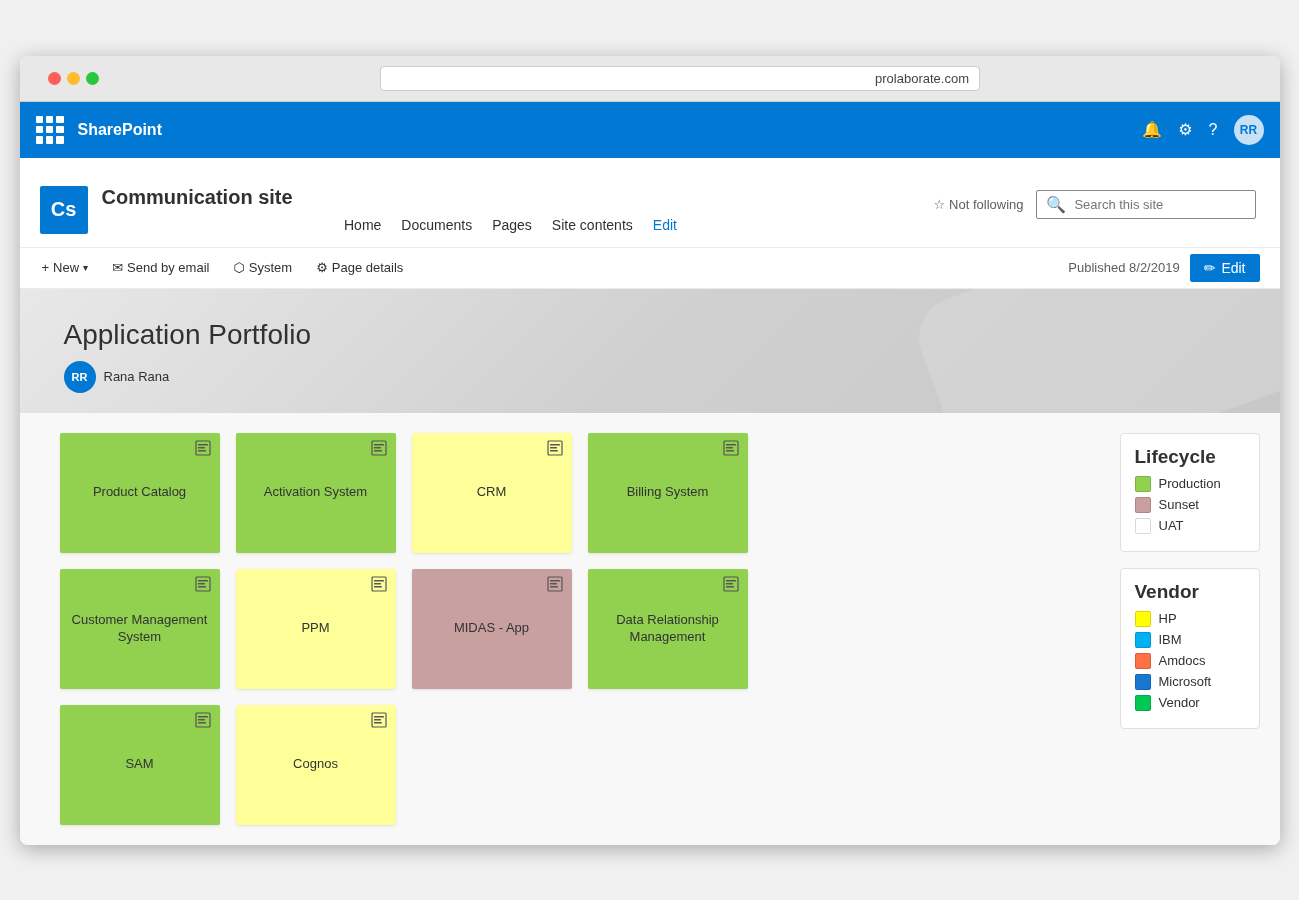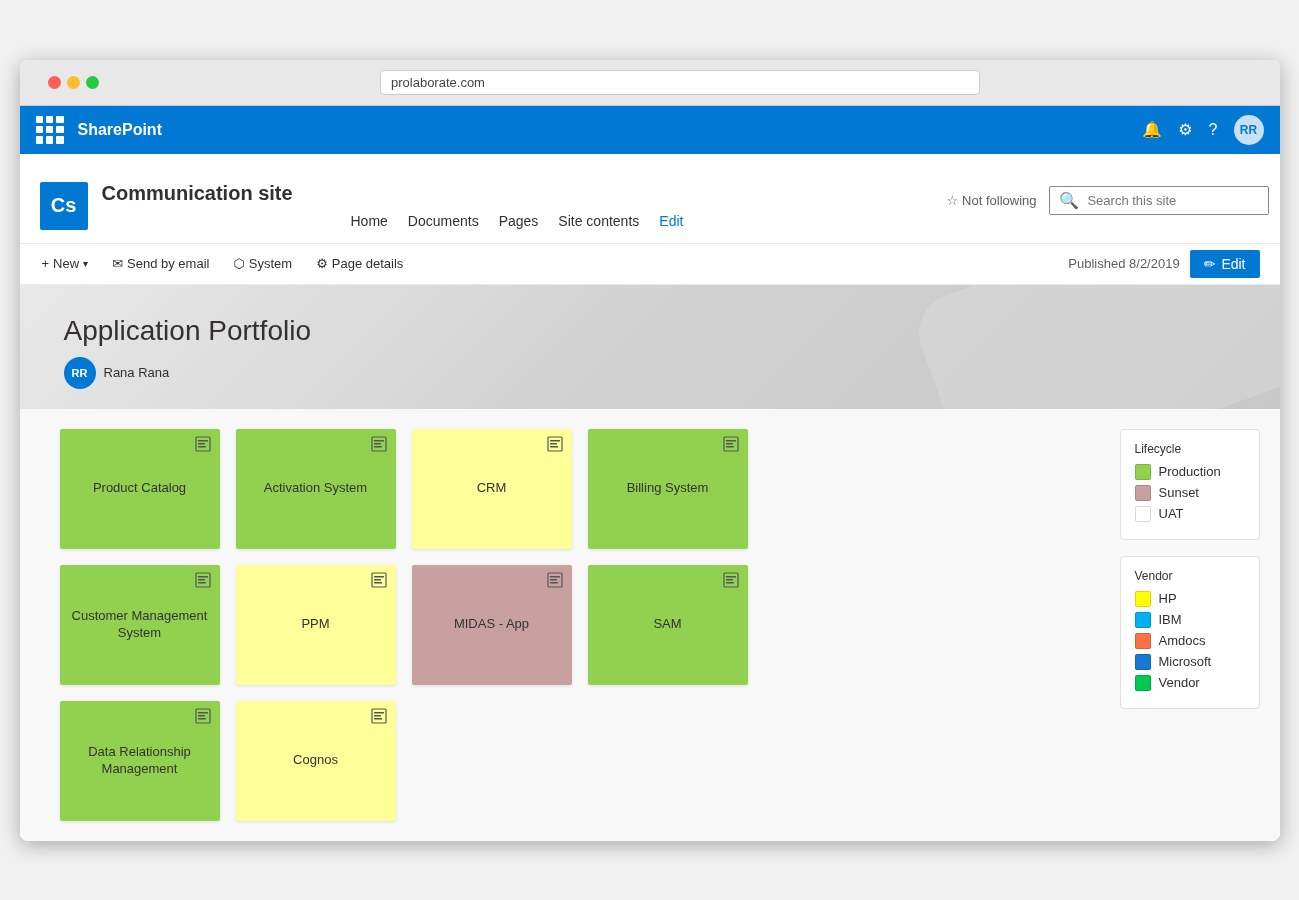--- a/index.html
+++ b/index.html
@@ -14,20 +14,21 @@
     }
 
     
     .browser-bar {
       background: #e8e8e8;
       padding: 10px 28px;
       display: flex;
       align-items: center;
       gap: 10px;
       border-bottom: 1px solid #ccc;
+      text-align: right;
     }
     .browser-dots { display: flex; gap: 6px; }
     .dot { width: 13px; height: 13px; border-radius: 50%; }
     .dot.red { background: #ff5f57; }
     .dot.yellow { background: #ffbd2e; }
     .dot.green { background: #28c840; }
     .address-bar {
       flex: 1;
       background: #fff;
       border: 1px solid #ccc;
@@ -38,21 +39,21 @@
       max-width: 600px;
       margin: 0 auto;
     }
 
     
     .sp-header {
       background: #0078d4;
       display: flex;
       align-items: center;
       padding: 0 16px;
-      height: 48px;
+      height: 56px;
       color: #fff;
     }
     .sp-waffle {
       width: 28px;
       height: 28px;
       display: grid;
       grid-template-columns: repeat(3, 1fr);
       gap: 3px;
       margin-right: 14px;
       cursor: pointer;
@@ -68,21 +69,21 @@
       color: #0078d4;
       display: flex; align-items: center; justify-content: center;
       font-size: 12px; font-weight: 700;
       cursor: pointer;
     }
 
     
     .site-header {
       background: #fff;
       border-bottom: 1px solid #edebe9;
-      padding: 8px 11px 0 20px;
+      padding: 8px 24px 0 20px;
       margin-top: 20px;
     }
     .site-header-top {
       display: flex;
       align-items: flex-start;
       gap: 14px;
       padding-bottom: 8px;
     }
     .site-logo {
       width: 48px; height: 48px;
@@ -238,22 +239,22 @@
     }
 
     .legend-box {
       background: #fff;
       border: 1px solid #e0e0e0;
       border-radius: 4px;
       padding: 12px 14px;
     }
 
     .legend-title {
-      font-size: 12px;
-      font-weight: 400;
+      font-size: 19px;
+      font-weight: 700;
       color: #323130;
       margin-bottom: 8px;
     }
 
     .legend-item {
       display: flex;
       align-items: center;
       gap: 8px;
       margin-bottom: 5px;
       font-size: 13px;
@@ -432,30 +433,30 @@
     </svg></div>
           <div class="app-card-label">MIDAS - App</div>
         </div>
         <div class="app-card green">
           <div class="app-card-icon" style="font-family: monospace;"><svg width="18" height="18" viewBox="0 0 18 18" fill="none">
       <rect x="2" y="2" width="14" height="14" rx="1" fill="none" stroke="#555" stroke-width="1.2"></rect>
       <rect x="4" y="5" width="10" height="1.5" rx="0.5" fill="#555"></rect>
       <rect x="4" y="8" width="7" height="1.5" rx="0.5" fill="#555"></rect>
       <rect x="4" y="11" width="8" height="1.5" rx="0.5" fill="#555"></rect>
     </svg></div>
+          <div class="app-card-label">Data Relationship Management</div>
+        </div>
+        <div class="app-card green">
+          <div class="app-card-icon" style="font-family: monospace;"><svg width="18" height="18" viewBox="0 0 18 18" fill="none">
+      <rect x="2" y="2" width="14" height="14" rx="1" fill="none" stroke="#555" stroke-width="1.2"></rect>
+      <rect x="4" y="5" width="10" height="1.5" rx="0.5" fill="#555"></rect>
+      <rect x="4" y="8" width="7" height="1.5" rx="0.5" fill="#555"></rect>
+      <rect x="4" y="11" width="8" height="1.5" rx="0.5" fill="#555"></rect>
+    </svg></div>
           <div class="app-card-label">SAM</div>
-        </div>
-        <div class="app-card green">
-          <div class="app-card-icon" style="font-family: monospace;"><svg width="18" height="18" viewBox="0 0 18 18" fill="none">
-      <rect x="2" y="2" width="14" height="14" rx="1" fill="none" stroke="#555" stroke-width="1.2"></rect>
-      <rect x="4" y="5" width="10" height="1.5" rx="0.5" fill="#555"></rect>
-      <rect x="4" y="8" width="7" height="1.5" rx="0.5" fill="#555"></rect>
-      <rect x="4" y="11" width="8" height="1.5" rx="0.5" fill="#555"></rect>
-    </svg></div>
-          <div class="app-card-label">Data Relationship Management</div>
         </div>
         <div class="app-card yellow">
           <div class="app-card-icon" style="font-family: monospace;"><svg width="18" height="18" viewBox="0 0 18 18" fill="none">
       <rect x="2" y="2" width="14" height="14" rx="1" fill="none" stroke="#555" stroke-width="1.2"></rect>
       <rect x="4" y="5" width="10" height="1.5" rx="0.5" fill="#555"></rect>
       <rect x="4" y="8" width="7" height="1.5" rx="0.5" fill="#555"></rect>
       <rect x="4" y="11" width="8" height="1.5" rx="0.5" fill="#555"></rect>
     </svg></div>
           <div class="app-card-label">Cognos</div>
         </div>

